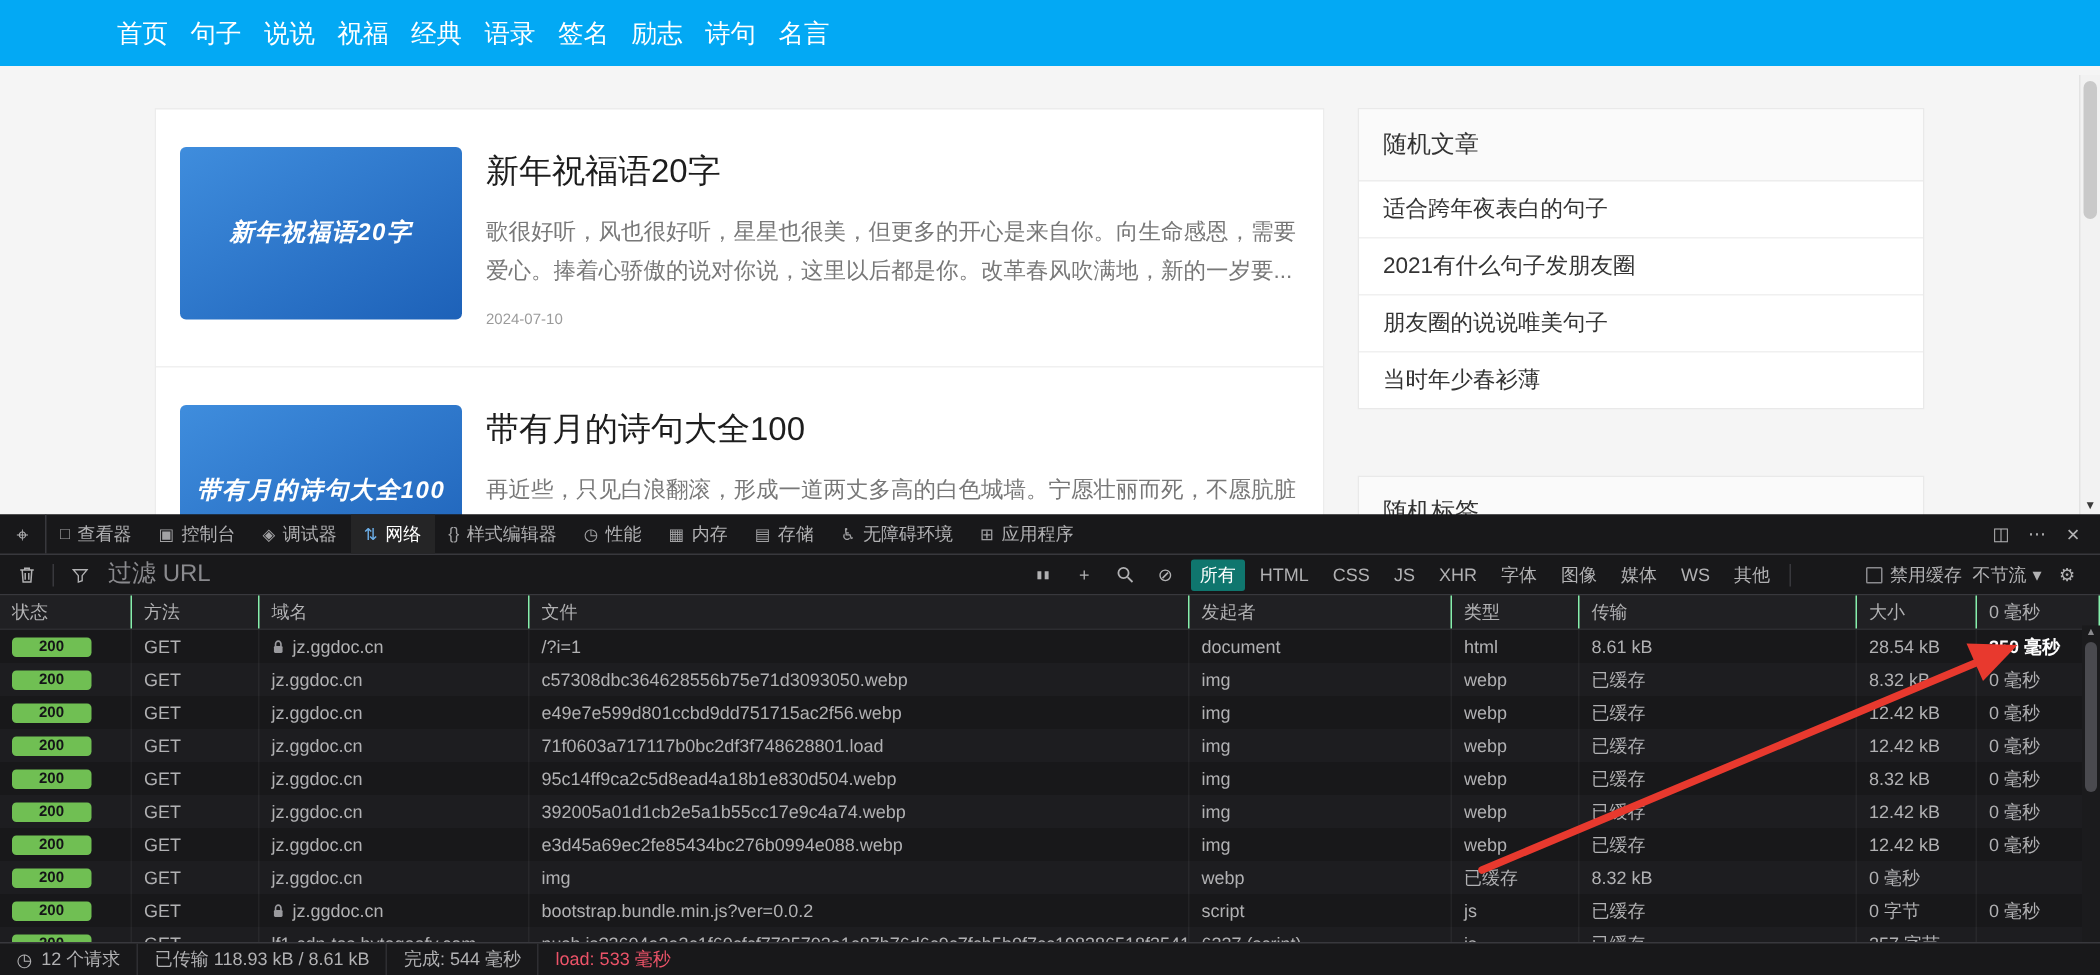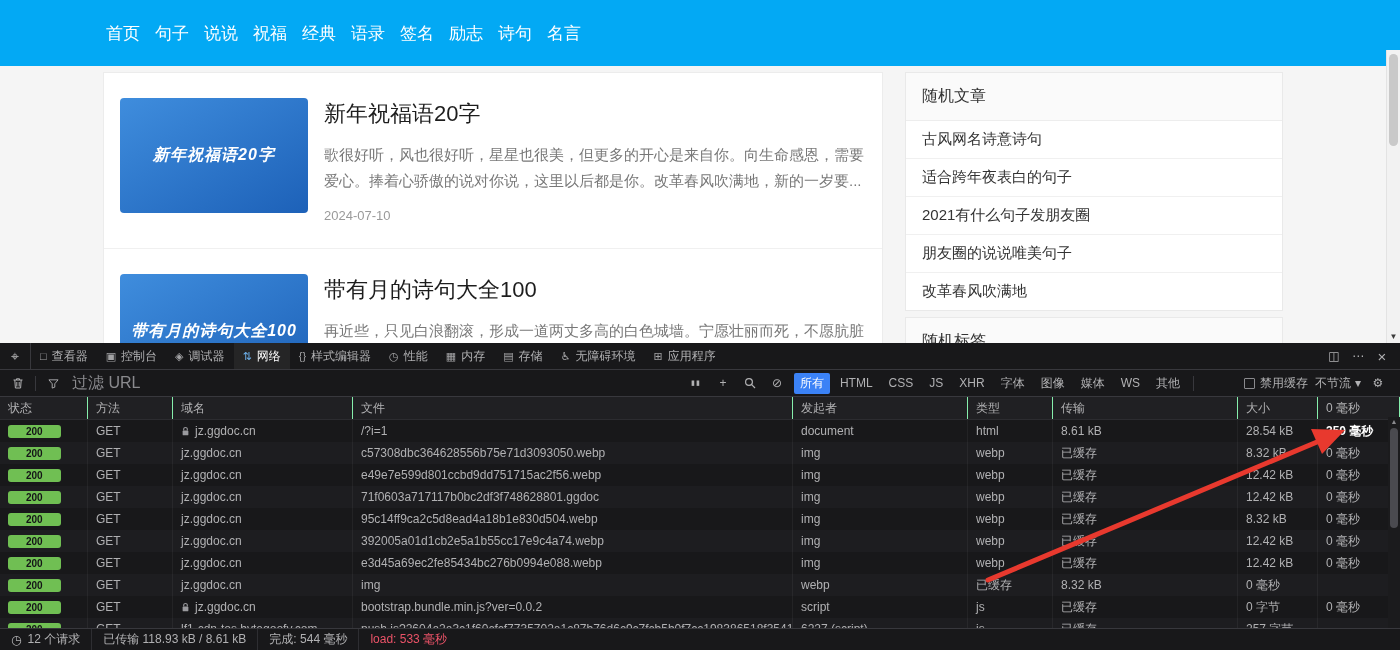--- a/index.html
+++ b/index.html
@@ -4,43 +4,43 @@
 <style>
   html,body{margin:0;padding:0;}
   body{
     width:1400px;height:650px;overflow:hidden;position:relative;
     background:#f5f5f5;
     font-family:"Liberation Sans","DejaVu Sans",sans-serif;
     -webkit-font-smoothing:antialiased;
   }
   
   .navbar{
-    position:absolute;left:0;top:0;width:1400px;height:66px;
+    position:absolute;left:0;top:0;width:1400px;height:44px;
     background:var(--navbar-bg,#03a9f4);
     display:flex;align-items:center;gap:15px;
-    padding-left:106px;box-sizing:border-box;z-index:1;
+    padding-left:78px;box-sizing:border-box;z-index:1;
   }
   .nav-item{color:#fff;font-size:17px;cursor:pointer;white-space:nowrap;}
   
   .content-card{
     position:absolute;left:103px;top:72px;width:780px;
     background:#fff;border:1px solid #ececec;box-sizing:border-box;z-index:1;
   }
   .article{display:flex;gap:16px;padding:25px 16px;}
   .article + .article{border-top:1px solid #f0f0f0;}
   .thumb{
     width:188px;height:115px;flex:none;border-radius:4px;
     background:linear-gradient(150deg,var(--thumb-bg-a,#3f8ddd) 0%,var(--thumb-bg-b,#1d61b8) 100%);
     color:#fff;font-weight:bold;font-style:italic;font-size:16px;letter-spacing:1px;
     display:flex;align-items:center;justify-content:center;text-align:center;padding:0 10px;box-sizing:border-box;
   }
   .article-main{flex:1;min-width:0;padding-top:1px;}
   .article-title{font-size:22px;color:#1d1d1d;margin:0 0 13px;font-weight:500;cursor:pointer;}
   .article-excerpt{font-size:15px;color:#787878;line-height:1.75;}
-  .article-date{font-size:13px;color:#9a9a9a;margin-top:13px;}
+  .article-date{font-size:10px;color:#9a9a9a;margin-top:13px;}
   
   .sidebar-card{
     position:absolute;left:905px;width:378px;background:#fff;
     border:1px solid #e9e9e9;box-sizing:border-box;z-index:1;
   }
   .sidebar-card.first{top:72px;}
   .sidebar-card.second{top:317px;height:52px;overflow:hidden;}
   .sidebar-header{
     padding:13px 16px;font-size:16px;color:#333;
     background:#fafafa;border-bottom:1px solid #ededed;
@@ -77,21 +77,21 @@
   .dt-sep{width:1px;height:15px;background:#38383d;flex:none;}
   .dt-filter-input{
     background:transparent;border:none;outline:none;color:#fff;
     width:170px;font-size:16px;font-family:Liberation Sans, sans-serif;
   }
   .dt-filter-input::placeholder{color:#8a8a8e;}
   .dt-filter-right{margin-left:auto;display:flex;align-items:center;gap:7px;padding-right:4px;}
   .pause{font-size:7px;letter-spacing:1px;}
   .dt-pills{display:flex;align-items:center;gap:4px;}
   .dt-pill{padding:2px 6px;border-radius:2px;cursor:pointer;white-space:nowrap;}
-  .dt-pill.active{background:#3b82f6;color:#fff;}
+  .dt-pill.active{background:#0f766e;color:#fff;}
   .dt-check{display:inline-flex;align-items:center;gap:5px;cursor:pointer;white-space:nowrap;margin-left:43px;}
   .cbox{width:9px;height:9px;border:1px solid #8a8a8e;display:inline-block;border-radius:1px;}
   .dt-throttle{display:inline-flex;align-items:center;gap:4px;cursor:pointer;white-space:nowrap;}
   .dt-grid{display:grid;grid-template-columns:88px 85px 180px 440px 175px 85px 185px 80px 1fr;}
   .dt-table-header{height:22px;background:#202023;border-bottom:1px solid #2c2c30;}
   .dt-th{
     padding:0 8px;border-right:1px solid #86efac;height:100%;
     display:flex;align-items:center;white-space:nowrap;overflow:hidden;cursor:pointer;
   }
   .dt-rows{height:211px;overflow:hidden;}
@@ -152,25 +152,24 @@
         <div class="article-title">带有月的诗句大全100</div>
         <div class="article-excerpt">再近些，只见白浪翻滚，形成一道两丈多高的白色城墙。宁愿壮丽而死，不愿肮脏而生。当时年少春衫薄，鲜衣怒马碧玉刀。经历过这么多的风风雨雨，您似乎更...</div>
         <div class="article-date"></div>
       </div>
     </div>
   </div>
 
 <div class="sidebar-card first">
   <div class="sidebar-header">随机文章</div>
   <div>
-      <div class="sidebar-item">古风网名诗意诗句</div>
       <div class="sidebar-item">适合跨年夜表白的句子</div>
       <div class="sidebar-item">2021有什么句子发朋友圈</div>
       <div class="sidebar-item">朋友圈的说说唯美句子</div>
-      <div class="sidebar-item">改革春风吹满地</div>
+      <div class="sidebar-item">当时年少春衫薄</div>
     </div>
 </div>
 
 <div class="sidebar-card second">
   <div class="sidebar-header">随机标签</div>
 </div>
 
 <div class="page-scrollbar">
   <div class="page-scroll-thumb"></div>
   <div class="page-scroll-down">▼</div>
@@ -338,21 +337,21 @@
         <div class="dt-cell dt-waterfall">0 毫秒</div>
       </div>
       <div class="dt-row dt-grid">
         <div class="dt-cell">
           <span class="status-badge">200</span>
         </div>
         <div class="dt-cell">GET</div>
         <div class="dt-cell">
           <span>jz.ggdoc.cn</span>
         </div>
-        <div class="dt-cell">71f0603a717117b0bc2df3f748628801.ggdoc</div>
+        <div class="dt-cell">71f0603a717117b0bc2df3f748628801.load</div>
         <div class="dt-cell">img</div>
         <div class="dt-cell">webp</div>
         <div class="dt-cell">已缓存</div>
         <div class="dt-cell">12.42 kB</div>
         <div class="dt-cell dt-waterfall">0 毫秒</div>
       </div>
       <div class="dt-row dt-grid">
         <div class="dt-cell">
           <span class="status-badge">200</span>
         </div>

